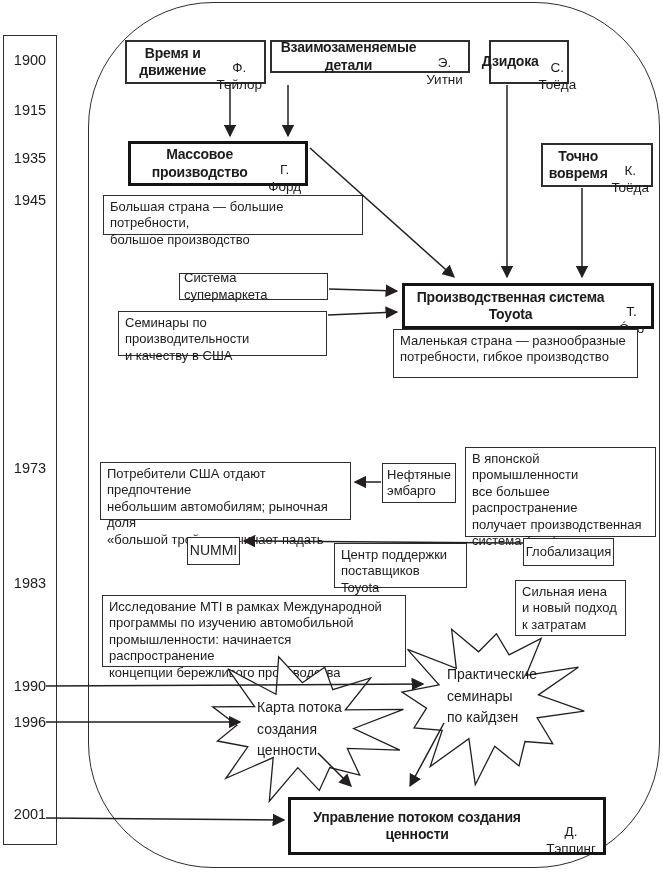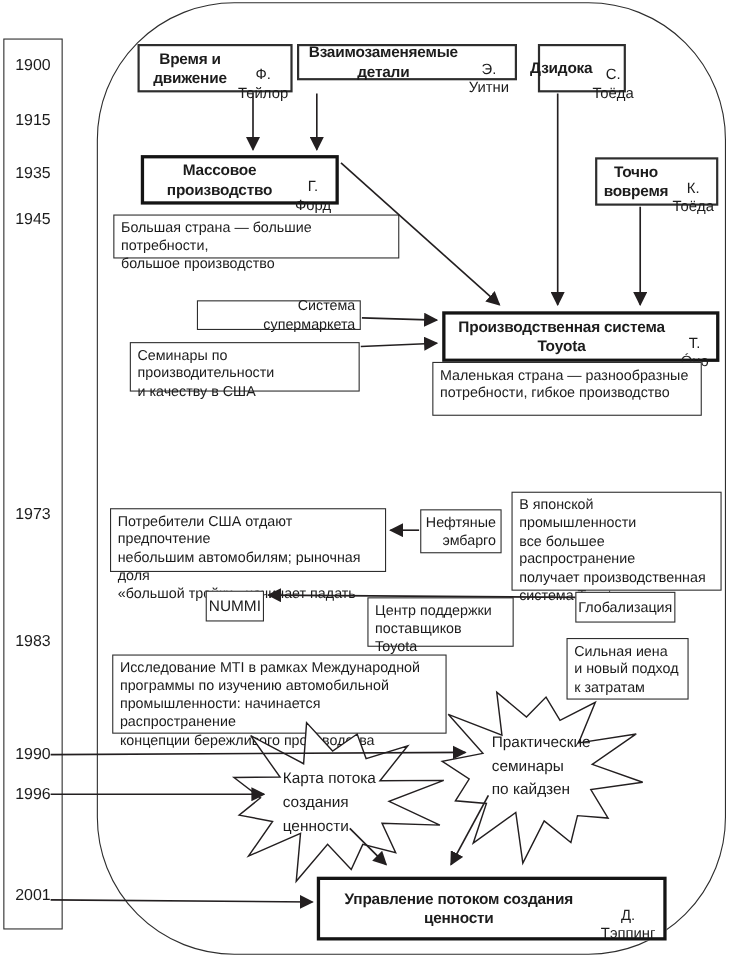--- a/index.html
+++ b/index.html
@@ -6,21 +6,21 @@
   .canvas{position:relative;width:663px;height:881px;background:#fff;overflow:hidden;
           font-family:"Liberation Sans","DejaVu Sans",sans-serif;color:#1c1c1c;padding-left:46px;}
   
   .tl{position:absolute;left:3px;top:35px;width:54px;height:810px;border:1.5px solid #2e2e2e;box-sizing:border-box;background:#fff;}
   .yr{position:absolute;left:3px;width:54px;height:20px;line-height:20px;text-align:center;font-size:14.5px;color:#1c1c1c;}
   
   .frame{position:absolute;left:88px;top:2px;width:572px;height:866px;border:1.4px solid #2e2e2e;border-radius:125px;box-sizing:border-box;background:transparent;}
   
   .box{position:absolute;background:#fff;border:1.3px solid #2e2e2e;box-sizing:border-box;font-size:13px;line-height:1.26;padding:3px 6px;}
   .pre{white-space:pre-line;}
-  .center{display:flex;align-items:center;justify-content:center;text-align:right;padding:2px 4px;}
+  .center{display:flex;align-items:center;justify-content:center;text-align:left;padding:2px 4px;}
   .titled{display:flex;flex-direction:row;align-items:center;justify-content:center;text-align:center;padding:2px;}
   .titled .t{font-weight:700;font-size:14px;line-height:1.25;letter-spacing:-0.2px;}
   .titled .p{font-size:13.5px;line-height:1.25;margin-top:30px;}
   .md{border-width:2px;}
   .bold{border-width:3.5px;border-color:#141414;}
   
   #b-time{left:125px;top:40px;width:141px;height:44px;}
   #b-parts{left:270px;top:40px;width:200px;height:33px;}
   #b-jidoka{left:489px;top:40px;width:80px;height:44px;}
   #b-mass{left:128px;top:141px;width:180px;height:45px;}

